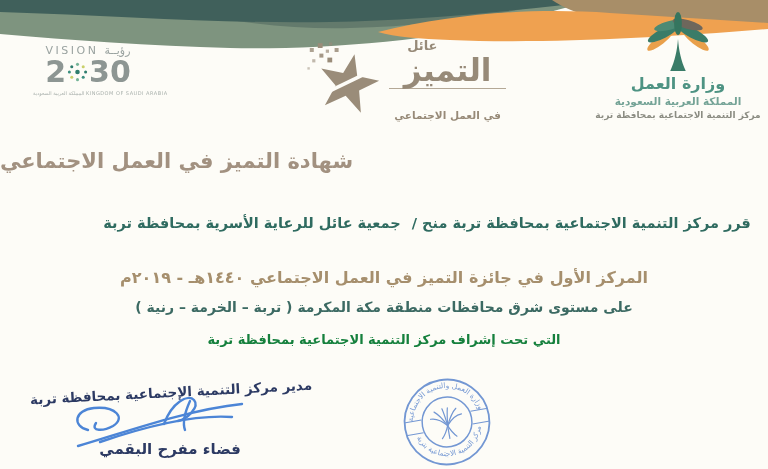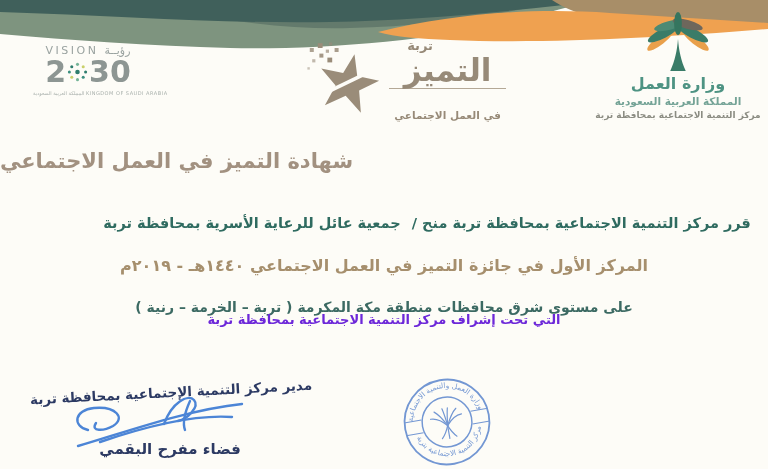--- a/index.html
+++ b/index.html
@@ -30,23 +30,23 @@
   .palm{width:78px;height:64px;display:block;margin:0 auto;}
   .m1,.m2{font-size:16px;font-weight:bold;color:#4e9383;line-height:19px;}
   .m3{font-size:10.5px;color:#74a396;font-weight:bold;margin-top:2px;}
   .m4{font-size:9px;color:#8b8c82;font-weight:bold;margin-top:3px;}
   
   .title{position:absolute;top:149px;left:0;width:100%;margin:0;text-align:left;
     font-size:21px;font-weight:bold;color:#a29180;direction:rtl;}
   .body-line{position:absolute;left:0;width:100%;text-align:center;direction:rtl;white-space:nowrap;}
   .l1{top:215px;font-size:14.5px;color:#2f6b60;font-weight:bold;padding-left:43px;}
   .l1 .grantee{margin-right:6px;}
-  .l2{top:256px;font-size:16px;font-weight:bold;color:#a68f6d;}
+  .l2{top:268px;font-size:16px;font-weight:bold;color:#a68f6d;}
   .l3{top:299px;font-size:14px;font-weight:bold;color:#3c6a63;}
-  .l4{top:312px;font-size:13px;font-weight:bold;color:#6d28d9;}
+  .l4{top:332px;font-size:13px;font-weight:bold;color:#15803d;}
   
   .sig{position:absolute;left:18px;top:378px;width:300px;height:88px;}
   .sig-title{position:absolute;left:8px;top:6px;width:290px;text-align:center;direction:rtl;
     font-size:13.5px;font-weight:bold;color:#2c3a63;transform:rotate(-3deg);white-space:nowrap;}
   .sig-scrawl{position:absolute;left:48px;top:14px;width:195px;height:62px;}
   .sig-name{position:absolute;left:62px;top:62px;width:180px;text-align:center;direction:rtl;
     font-size:15px;font-weight:bold;color:#2c3a63;white-space:nowrap;}
   
   .stamp{position:absolute;left:396px;top:375px;width:102px;height:94px;transform:rotate(-10deg);opacity:.85;}
 </style>
@@ -78,21 +78,21 @@
         <circle cx="2.5" cy="12" r="1.6" fill="#3b8f7f"></circle>
         <circle cx="5" cy="6.5" r="1.6" fill="#2e7d6e"></circle>
       </svg>
       <span>30</span>
     </div>
     <div class="v-sub">المملكة العربية السعودية  KINGDOM OF SAUDI ARABIA</div>
   </div>
 
   <div class="award">
     <div class="award-text">
-      <div class="a1">تربة</div>
+      <div class="a1">عائل</div>
       <div class="a2">التميز</div>
       <div class="a3">في العمل الاجتماعي</div>
     </div>
     <svg class="award-star" viewBox="0 0 100 100">
       <g fill="#9a8c79">
         <rect x="4" y="10" width="5" height="5" opacity=".8"></rect>
         <rect x="14" y="4" width="6" height="6"></rect>
         <rect x="24" y="12" width="4" height="4" opacity=".7"></rect>
         <rect x="7" y="24" width="4" height="4" opacity=".6"></rect>
         <rect x="16" y="17" width="5" height="5" opacity=".9"></rect>

